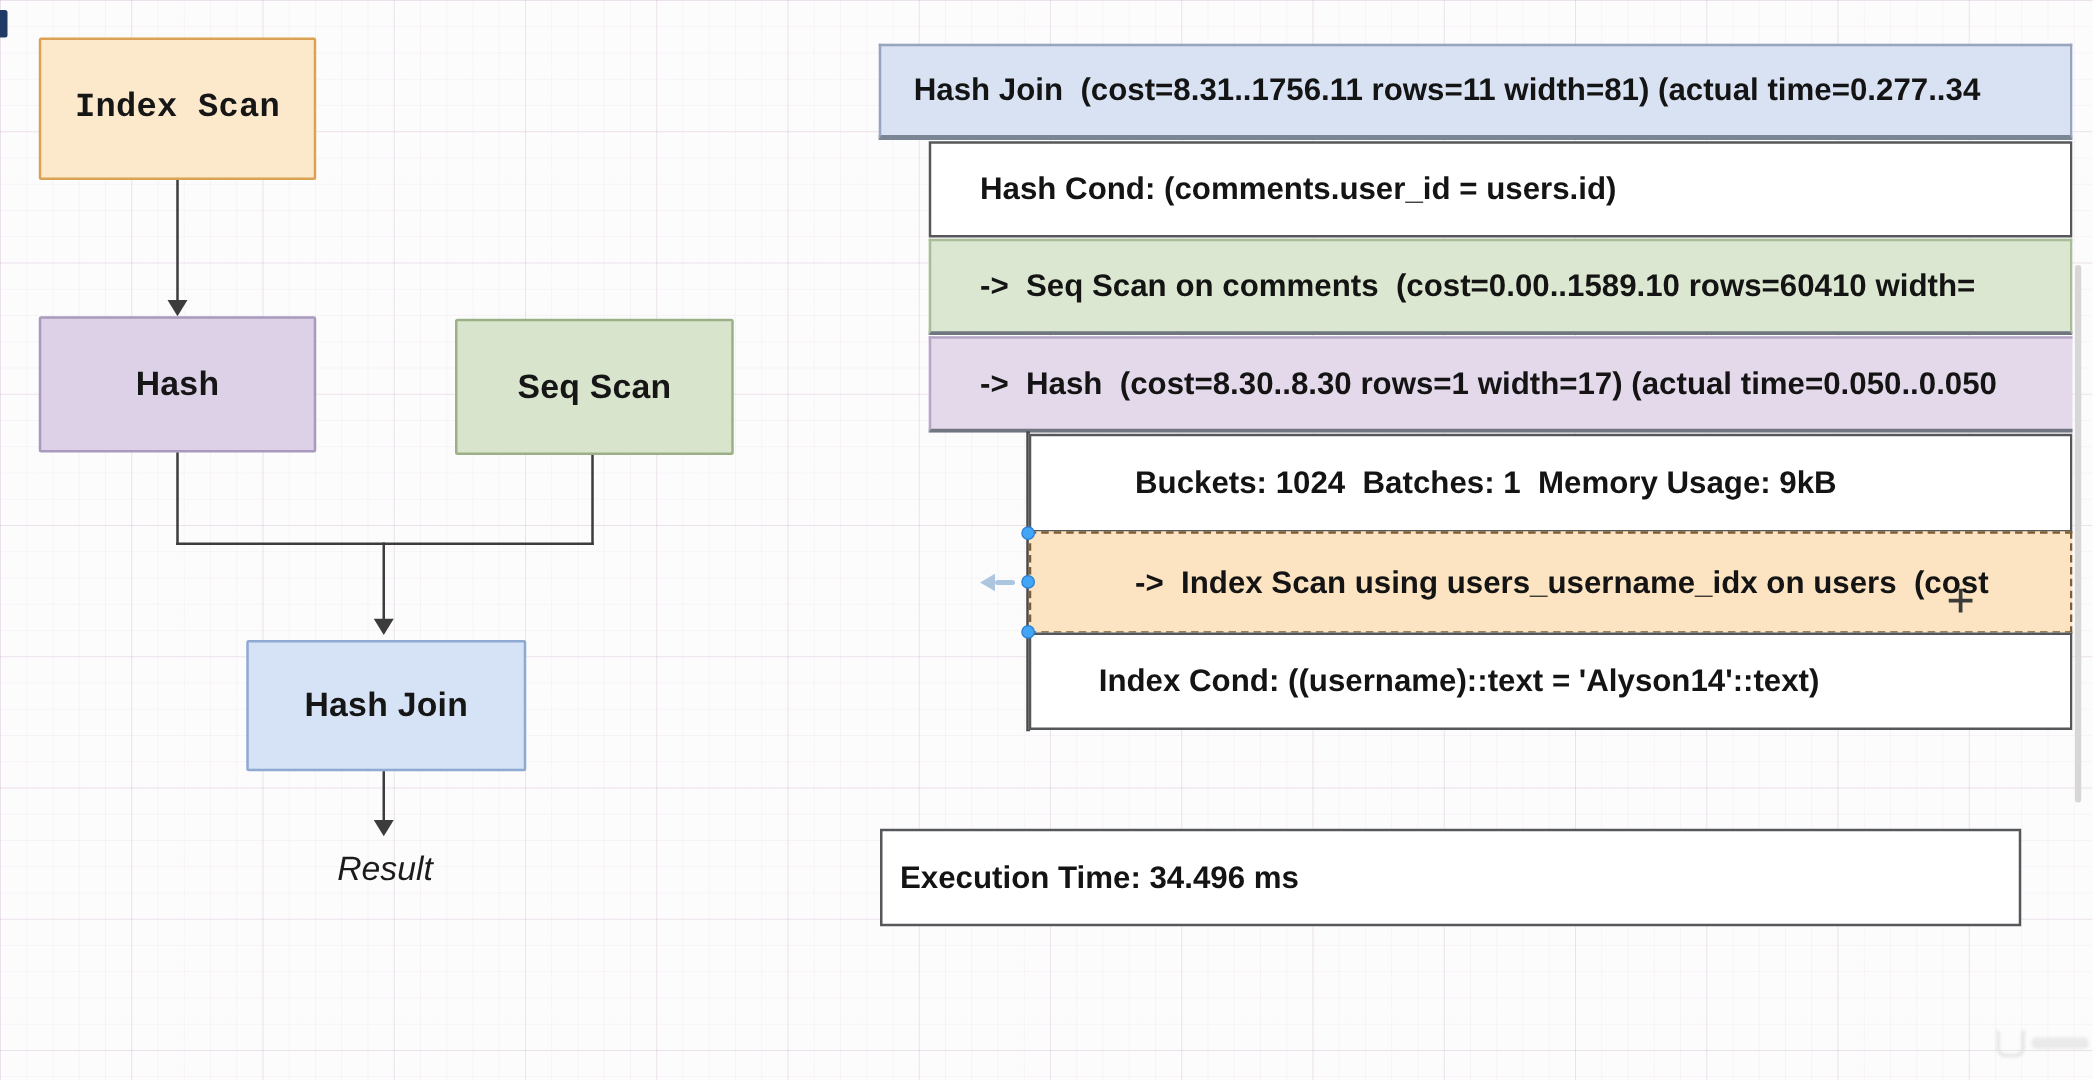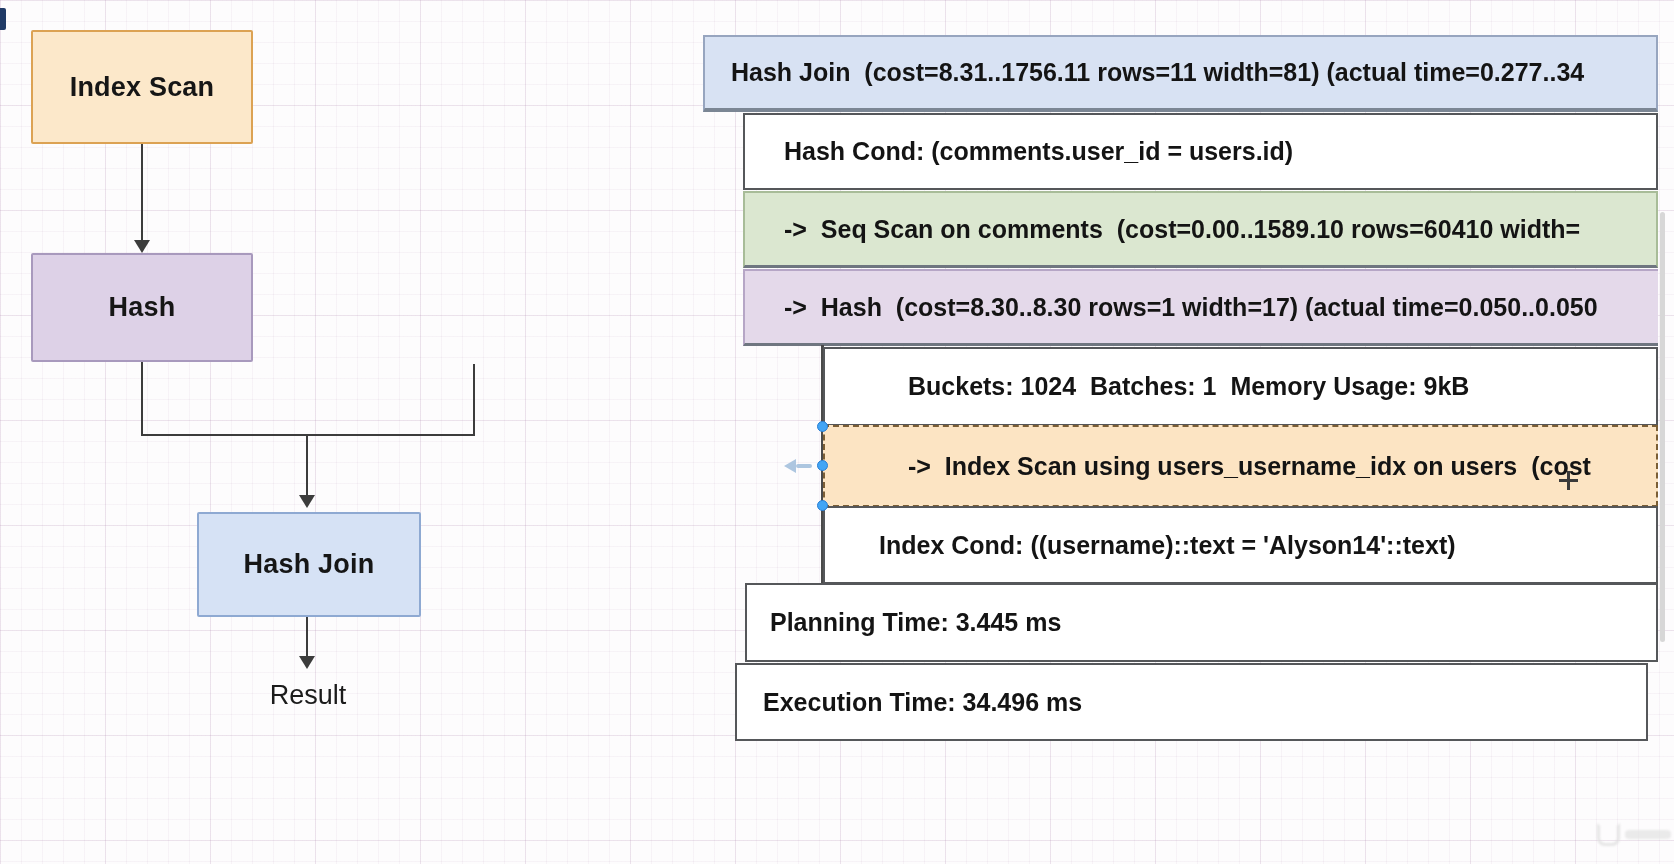--- a/index.html
+++ b/index.html
@@ -13,46 +13,46 @@
       linear-gradient(to right, rgba(195,165,195,0.10) 1px, transparent 1px),
       linear-gradient(to bottom, rgba(195,165,195,0.10) 1px, transparent 1px);
     background-size:105px 105px,105px 105px,21px 21px,21px 21px;
   }
   
   .node{
     position:absolute;display:flex;align-items:center;justify-content:center;
     font-weight:bold;font-size:27px;color:#161616;border-radius:2px;
     box-sizing:border-box;letter-spacing:0.2px;
   }
-  .n-index {left:31px; top:30px; width:222px;height:114px;background:#fce8ca;border:2.5px solid #dca253;}
+  .n-index {left:31px; top:30px; width:222px;height:114px;background:#fce8ca;border:2.5px solid #dca253;font-family:Liberation Mono, monospace;}
   .n-hash  {left:31px; top:253px;width:222px;height:109px;background:#ddd1e7;border:2.5px solid #a899bd;}
   .n-seq   {left:364px;top:255px;width:223px;height:109px;background:#d9e4cd;border:2.5px solid #9cb087;}
   .n-hjoin {left:197px;top:512px;width:224px;height:105px;background:#d6e2f5;border:2.5px solid #8ea9d2;}
   .seg{position:absolute;background:#3c3c3c;}
   .ahead{position:absolute;width:0;height:0;border-left:8px solid transparent;border-right:8px solid transparent;border-top:13px solid #3c3c3c;}
   .result-label{
     position:absolute;left:228px;top:680px;width:160px;text-align:center;
-    font-size:27px;color:#1b1b1b;
+    font-style:italic;font-size:27px;color:#1b1b1b;
   }
   
   #rows-clip{position:absolute;left:0;top:0;width:1658px;height:864px;overflow:hidden;}
   .prow{
     position:absolute;box-sizing:border-box;display:flex;align-items:center;
     font-weight:bold;font-size:25px;color:#141414;overflow:hidden;
   }
   .prow span{white-space:pre;}
   .r1{left:703px;top:35px; width:955px;height:77px;background:#d8e2f3;border:2px solid #97a5bf;border-bottom:4px solid #7b8694;padding-left:26px;}
   .r2{left:743px;top:113px;width:915px;height:77px;background:#ffffff;border:2px solid #55575a;padding-left:39px;}
   .r3{left:743px;top:191px;width:915px;height:77px;background:#dbe7d0;border:2px solid #a8bc98;border-bottom:3px solid #6f7680;padding-left:39px;}
   .r4{left:743px;top:269px;width:1004px;height:77px;background:#e4d9ea;border:2px solid #b6a6c6;border-bottom:3px solid #6f7680;padding-left:39px;}
   .r5{left:823px;top:347px;width:835px;height:79px;background:#ffffff;border:2px solid #55575a;padding-left:83px;}
   .r6{left:823px;top:425px;width:835px;height:82px;background:#fce4c3;border:2px dashed #7b5e35;padding-left:83px;}
   .r7{left:823px;top:506px;width:835px;height:78px;background:#ffffff;border:2px solid #55575a;padding-left:54px;}
   .r8{left:745px;top:583px;width:913px;height:79px;background:#ffffff;border:2px solid #55575a;padding-left:23px;}
-  .r9{left:735px;top:663px;width:913px;height:78px;background:#ffffff;border:2px solid #55575a;padding-left:26px;}
+  .r9{left:704px;top:663px;width:913px;height:78px;background:#ffffff;border:2px solid #55575a;padding-left:14px;}
   .tree-line{position:absolute;left:821px;top:345px;width:2.5px;height:240px;background:#4a4a4a;}
   
   .handle{position:absolute;width:11px;height:11px;border-radius:50%;background:#42a5f5;border:1px solid #2a7fd4;box-sizing:border-box;}
   .h1{left:817px;top:421px;} .h2{left:817px;top:460px;} .h3{left:817px;top:500px;}
   .hint-arrow-shaft{position:absolute;left:796px;top:464px;width:16px;height:4px;background:#adc6e0;border-radius:2px;}
   .hint-arrow-head{position:absolute;left:784px;top:459px;width:0;height:0;border-top:7px solid transparent;border-bottom:7px solid transparent;border-right:12px solid #adc6e0;}
   
   .cur-v{position:absolute;left:1567px;top:471px;width:3px;height:19px;background:#3a3a3a;}
   .cur-h{position:absolute;left:1559px;top:479px;width:19px;height:3px;background:#3a3a3a;}
   
@@ -69,20 +69,23 @@
 
 <div id="stage">
 
   <div class="corner-sliver"></div>
 
   <div class="node n-index">
     <span>Index Scan</span>
   </div>
   <div class="node n-hash">
     <span>Hash</span>
+  </div>
+  <div class="node n-seq">
+    <span>Seq Scan</span>
   </div>
   <div class="node n-hjoin">
     <span>Hash Join</span>
   </div>
 
   <div>
     <div class="seg" style="left:141px;top:144px;width:2px;height:98px;"></div>
     <div class="ahead" style="left:134px;top:240px;"></div>
   </div>
 
@@ -117,23 +120,20 @@
     <div class="tree-line"></div>
     <div class="prow r5">
       <span>Buckets: 1024  Batches: 1  Memory Usage: 9kB</span>
     </div>
     <div class="prow r6">
       <span>-&gt;  Index Scan using users_username_idx on users  (cost</span>
     </div>
     <div class="prow r7">
       <span>Index Cond: ((username)::text = 'Alyson14'::text)</span>
     </div>
-    <div class="prow r8">
-      <span>Planning Time: 3.445 ms</span>
-    </div>
     <div class="prow r9">
       <span>Execution Time: 34.496 ms</span>
     </div>
   </div>
 
   <div class="handle h1"></div>
   <div class="handle h2"></div>
   <div class="handle h3"></div>
   <div class="hint-arrow-shaft"></div>
   <div class="hint-arrow-head"></div>

